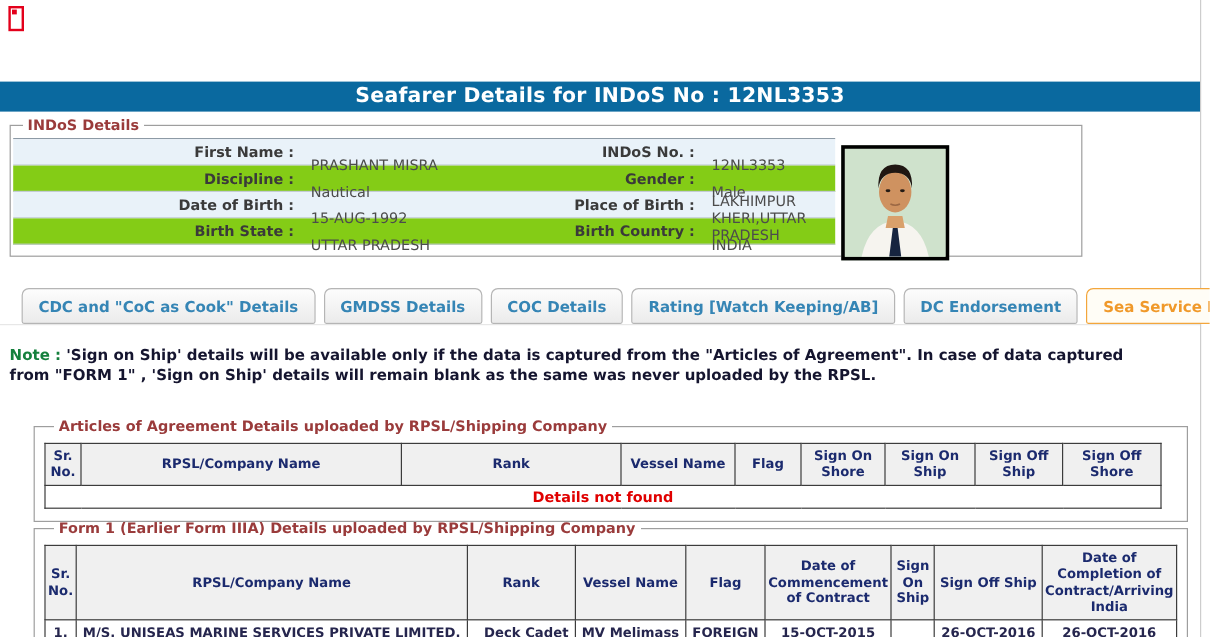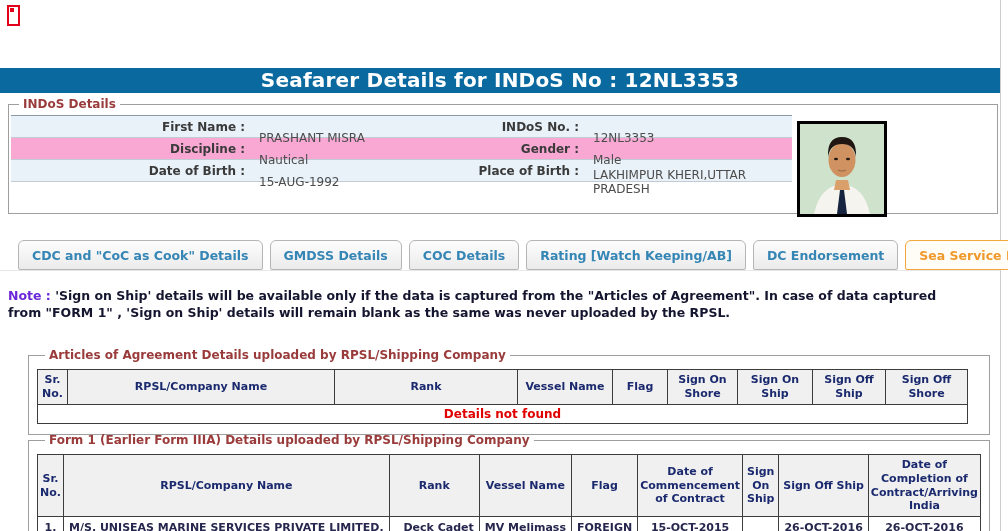--- a/index.html
+++ b/index.html
@@ -7,31 +7,31 @@
               font-family:"DejaVu Sans","Liberation Sans",sans-serif; }
   .page { position:relative; width:1001px; height:531px; border-right:1px solid #cdcdcd; background:#fff; }
 
   
   .broken-img { position:absolute; left:7px; top:5px; width:13px; height:21px;
                 border:2px solid #e3001b; background:#fff; }
   .broken-img::after { content:""; position:absolute; left:1px; top:1px; width:4px; height:4px; background:#e3001b; }
 
   
   .title-bar { position:absolute; left:0; top:68px; width:100%; height:25px; background:#0a699f;
-               color:#fff; font-weight:bold; font-size:20px; text-align:center; line-height:25px;
+               color:#fff; font-weight:bold; font-size:17px; text-align:center; line-height:25px;
                letter-spacing:0.2px; }
 
   
   fieldset { border:1px solid #9e9e9e; }
   legend { color:#9a3b3b; font-weight:bold; font-size:12px; padding:0 4px; margin-left:8px; }
 
-  .indos-fs { position:absolute; left:8px; top:97px; width:990px; height:117px; padding:2px 2px 0 2px; }
+  .indos-fs { position:absolute; left:8px; top:97px; width:894px; height:117px; padding:2px 2px 0 2px; }
   .info-rows { margin:2px 203px 0 0; border-top:1px solid #8d9aa5; }
   .info-row { display:flex; align-items:center; height:22px; border-bottom:1px solid #c3ccd4;
-              font-size:12px; background:#f9a8d4; }
+              font-size:12px; background:#84cc16; }
   .info-row.stripe { background:#e9f2f9; }
   .c-label { font-weight:bold; color:#3a3a3a; text-align:right; padding-right:14px; }
   .c-value { color:#4c4c4c;margin-top:23px; }
   .l1 { width:248px; } .v1 { width:212px; } .l2 { width:122px; } .v2 { flex:1; }
 
   .photo { position:absolute; top:10px; right:110px; width:90px; height:96px;
            border:3px solid #000; background:#cfe2cc; }
   .photo svg { display:block; width:100%; height:100%; }
 
   
@@ -39,21 +39,21 @@
   .tabs { display:flex; gap:7px; margin-left:18px; align-items:flex-end; }
   .tab { border:1px solid #b5b5b5; border-radius:6px 6px 2px 2px;
          background:linear-gradient(#fdfdfd,#ebebeb);
          padding:7px 13px 6px; font-size:12.5px; font-weight:bold; color:#3585b5;
          white-space:nowrap; cursor:pointer; }
   .tab.active { border-color:#f3a63c; color:#f0992a; background:#fffdf6; }
 
   
   .note { position:absolute; left:8px; top:288px; width:958px; font-size:12.5px; font-weight:bold;
           color:#15152f; line-height:1.32; }
-  .note .prefix { color:#6d28d9; }
+  .note .prefix { color:#15803d; }
 
   
   .tbl-fs { position:absolute; left:28px; width:962px; padding:4px 8px 10px 8px; }
   .fs-articles { top:348px; }
   .fs-form1 { top:433px; }
   table { border-collapse:collapse; table-layout:fixed; margin-top:3px; background:#fff; }
   th { background:#f0f0f0; color:#1b2a6e; font-size:11px; font-weight:bold; text-align:center;
        border:1px solid #3c3c3c; padding:3px 2px; white-space:pre-line; vertical-align:middle; line-height:1.25; }
   td { color:#26264e; font-size:11px; font-weight:bold; border:1px solid #3c3c3c;
        padding:4px 5px; overflow:hidden; white-space:nowrap; }
@@ -81,20 +81,26 @@
           <span class="c-label l1">Discipline :</span>
           <span class="c-value v1">Nautical</span>
           <span class="c-label l2">Gender :</span>
           <span class="c-value v2">Male</span>
         </div>
         <div class="info-row stripe">
           <span class="c-label l1">Date of Birth :</span>
           <span class="c-value v1">15-AUG-1992</span>
           <span class="c-label l2">Place of Birth :</span>
           <span class="c-value v2">LAKHIMPUR KHERI,UTTAR PRADESH</span>
+        </div>
+        <div class="info-row">
+          <span class="c-label l1">Birth State :</span>
+          <span class="c-value v1">UTTAR PRADESH</span>
+          <span class="c-label l2">Birth Country :</span>
+          <span class="c-value v2">INDIA</span>
         </div>
       </div>
     <div class="photo">
       <svg viewBox="0 0 84 90" preserveAspectRatio="none">
         <rect x="0" y="0" width="84" height="90" fill="#cfe2cc"></rect>
         <path d="M14 90 Q20 62 42 60 Q64 62 70 90 Z" fill="#f6f4ef"></path>
         <path d="M36 56 L48 56 L50 66 L34 66 Z" fill="#d9a06b"></path>
         <path d="M40 66 L44 66 L47 90 L37 90 Z" fill="#16243f"></path>
         <ellipse cx="42" cy="36" rx="13.5" ry="17" fill="#cf9260"></ellipse>
         <path d="M28 33 Q27 13 42 13 Q57 13 56 33 Q54 20 42 20 Q30 20 28 33 Z" fill="#201712"></path>

